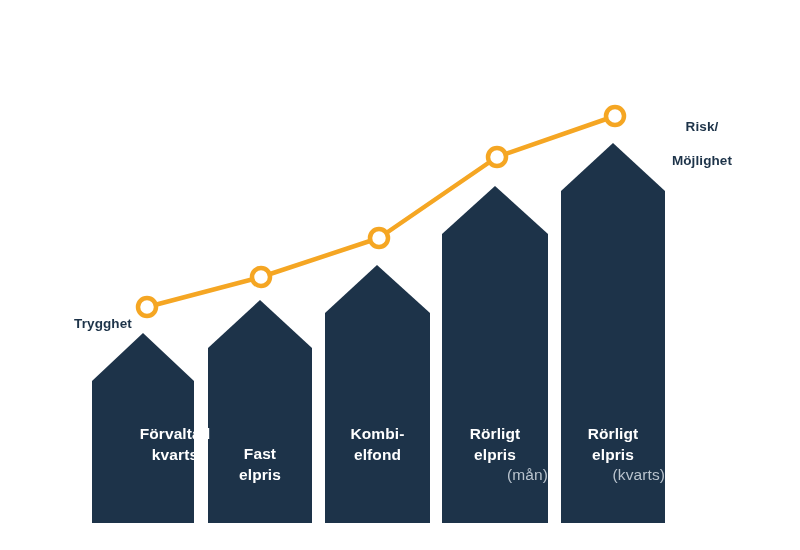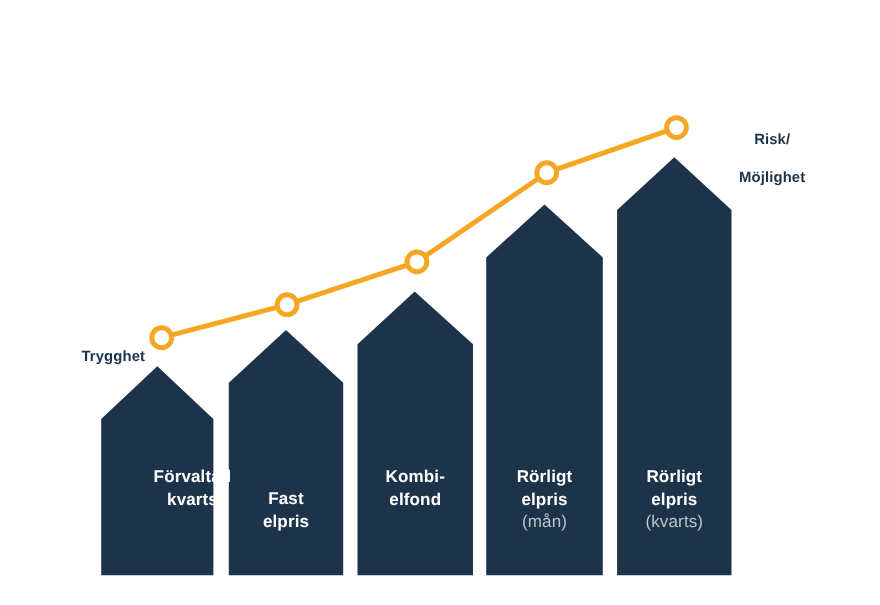--- a/index.html
+++ b/index.html
@@ -34,20 +34,21 @@
     font-weight: bold;
     line-height: 1.33;
     letter-spacing: 0.1px;
     pointer-events: none;
   }
   .bar-label .sub {
     display: block;
     font-weight: normal;
     color: #b9c3cd;
     font-size: 15.5px;
+    text-align: right;
   }
   .axis-label {
     position: absolute;
     color: #1d3349;
     font-family: "Liberation Sans", sans-serif;
     font-size: 13.5px;
     font-weight: bold;
     line-height: 1.25;
     letter-spacing: 0.1px;
     white-space: pre-line;

